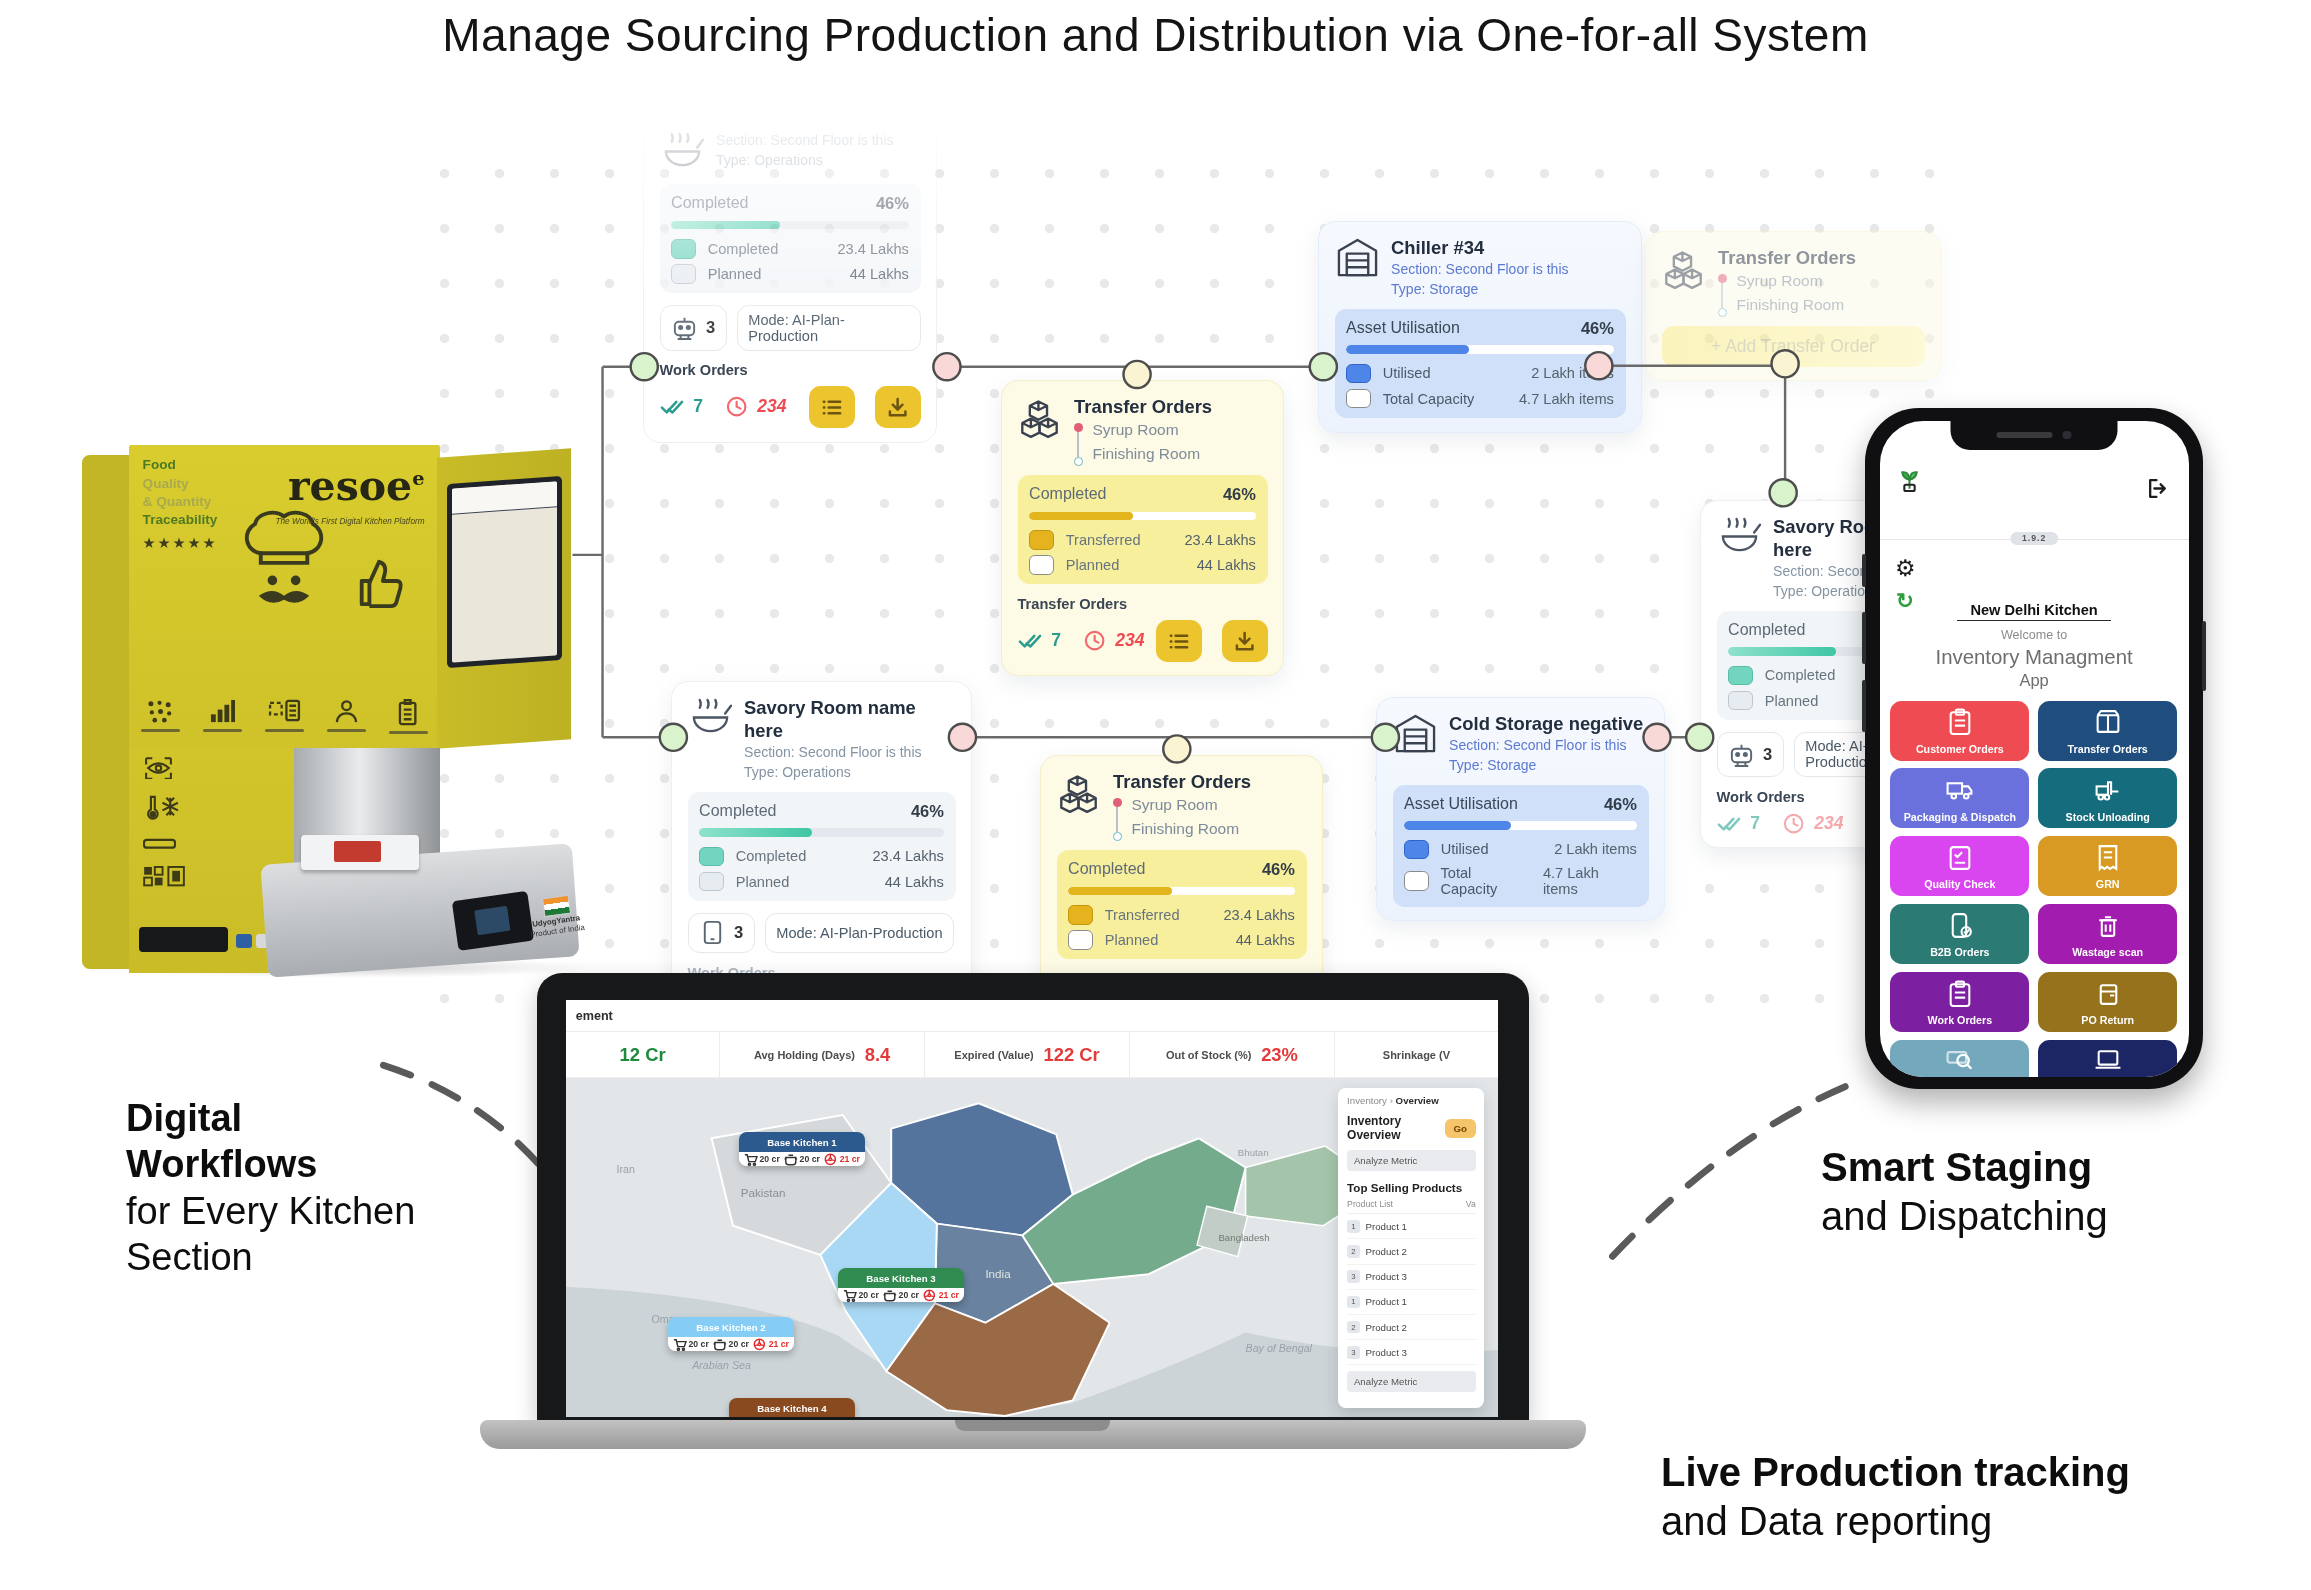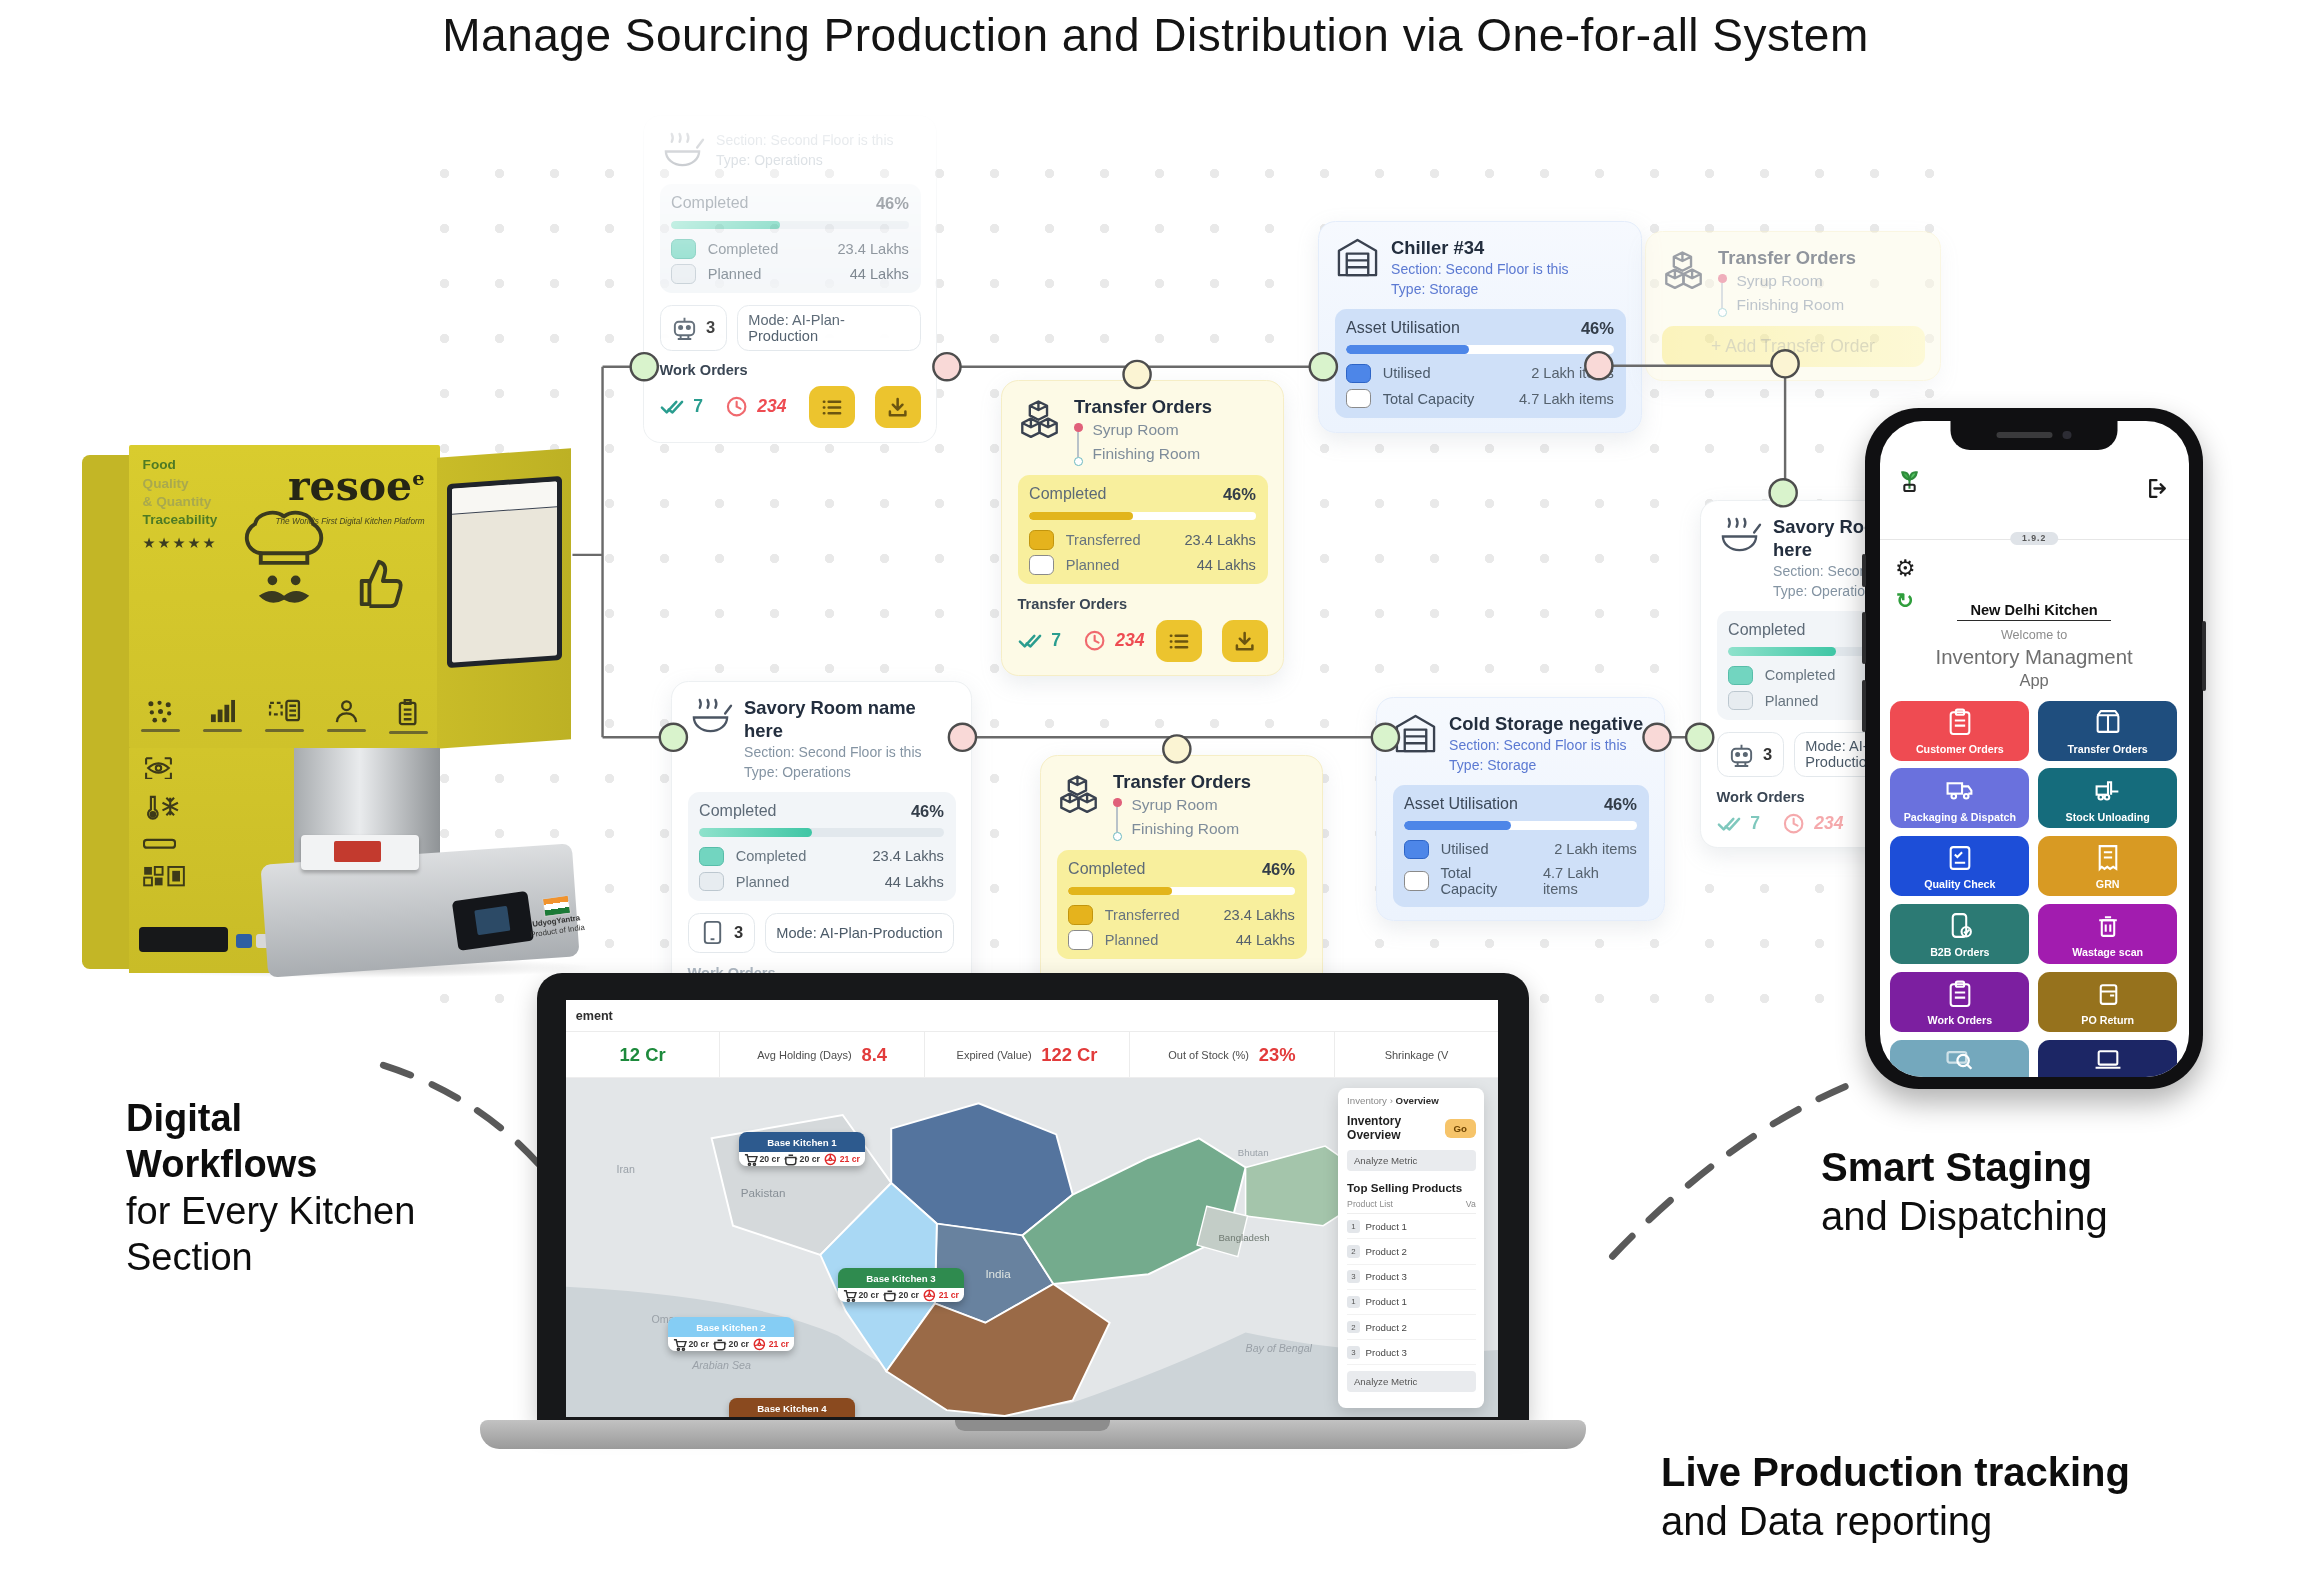--- a/index.html
+++ b/index.html
@@ -118,21 +118,21 @@
   #laptop .lid{position:absolute;inset:0;background:#17181a;border-radius:25px 25px 0 0;
         box-shadow:0 9.7px 23px rgba(0,0,0,.22);}
   #lscreen{position:absolute;left:29px;top:27px;width:932px;height:417px;background:#fff;overflow:hidden;}
   #lbase{left:480px;top:1420px;width:1106px;height:29px;background:linear-gradient(180deg,#c2c2c2,#9a9a9a);
         border-radius:7.8px 7.8px 19.4px 19.4px;z-index:6;}
   #lbase i{position:absolute;left:475px;top:0;width:155px;height:10.7px;background:#8d8d8d;border-radius:0 0 9.7px 9.7px;display:block;}
   #ltop{height:31px;border-bottom:1px solid #ececec;display:flex;align-items:center;padding:0 9.7px;
         font-size:12.6px;font-weight:700;color:#2e2e2e;}
   #lmetrics{height:45px;display:flex;align-items:stretch;border-bottom:1px solid #eee;}
   #lmetrics .m{display:flex;align-items:center;justify-content:center;gap:9.7px;border-right:1px solid #ececec;padding:0 13.6px;}
-  #lmetrics .lab{font-size:11px;color:#4d4d4d;}
+  #lmetrics .lab{font-size:11px;color:#4d4d4d;font-weight:bold;}
   #lmetrics .v{font-size:18.4px;font-weight:700;}
   #lmap{position:relative;height:341px;background:#e2e5e7;}
   .bdg{position:absolute;width:126px;border-radius:7.8px;overflow:visible;box-shadow:0 3.9px 7.8px rgba(0,0,0,.25);z-index:3;}
   .bdg .bh{height:18.4px;border-radius:7.8px 7.8px 0 0;color:#fff;font-size:9.7px;font-weight:700;
         display:flex;align-items:center;justify-content:center;border:1.9px solid transparent;}
   .bdg .bb{background:#fff;border-radius:0 0 7.8px 7.8px;display:flex;align-items:center;justify-content:space-around;
         height:14px;font-size:8.7px;font-weight:700;color:#333;padding:0 2.9px;}
   .bdg .bb .st{display:flex;align-items:center;gap:1.9px;}
   .bdg .bb .red{color:#e02b2b;}
   .bk1h{background:#2d5a8e;border-color:#2d5a8e;}
@@ -171,21 +171,21 @@
   #pkitchen{display:inline-block;font-size:14.6px;font-weight:700;color:#101010;border-bottom:1.9px solid #2b2b2b;padding:0 13.6px 2.9px;}
   #pwel{font-size:12.6px;color:#8c8c8c;margin-top:6.8px;}
   #papp1{font-size:20.4px;color:#6e6e6e;margin-top:3.9px;}
   #papp2{font-size:16.5px;color:#6e6e6e;margin-top:1.9px;}
   #pgrid{position:absolute;left:10.7px;top:280px;width:287px;display:grid;grid-template-columns:1fr 1fr;gap:7.8px 8.7px;}
   .pbtn{height:60px;border-radius:11.6px;position:relative;display:flex;flex-direction:column;align-items:center;
         justify-content:flex-end;padding-bottom:5.8px;box-sizing:border-box;}
   .pbtn .plabel{color:#fff;font-size:10.7px;font-weight:700;white-space:nowrap;}
   .pbtn svg{position:absolute;top:6.8px;left:50%;transform:translateX(-50%);}
   .pb0{background:#ef4b52;}.pb1{background:#1f4e7e;}.pb2{background:#6a71dd;}.pb3{background:#156c7c;}
-  .pb4{background:#1d4ed8;}.pb5{background:#d89a23;}.pb6{background:#2c7a74;}.pb7{background:#a21caf;}
+  .pb4{background:#d946ef;}.pb5{background:#d89a23;}.pb6{background:#2c7a74;}.pb7{background:#a21caf;}
   .pb8{background:#7c1fa0;}.pb9{background:#96721d;}.pb10{background:#74a8bd;}.pb11{background:#1c2665;}
 </style>
 </head>
 <body>
 
 <svg width="0" height="0" style="position:absolute">
   <defs>
     <g id="i-bowl" fill="none" stroke="currentColor" stroke-width="2.4" stroke-linecap="round">
       <path d="M6 22 h34 a17 14 0 0 1 -34 0 z"></path>
       <path d="M12 12 q2 -4 0 -8 M20 12 q2 -4 0 -8 M28 12 q2 -4 0 -8"></path>

